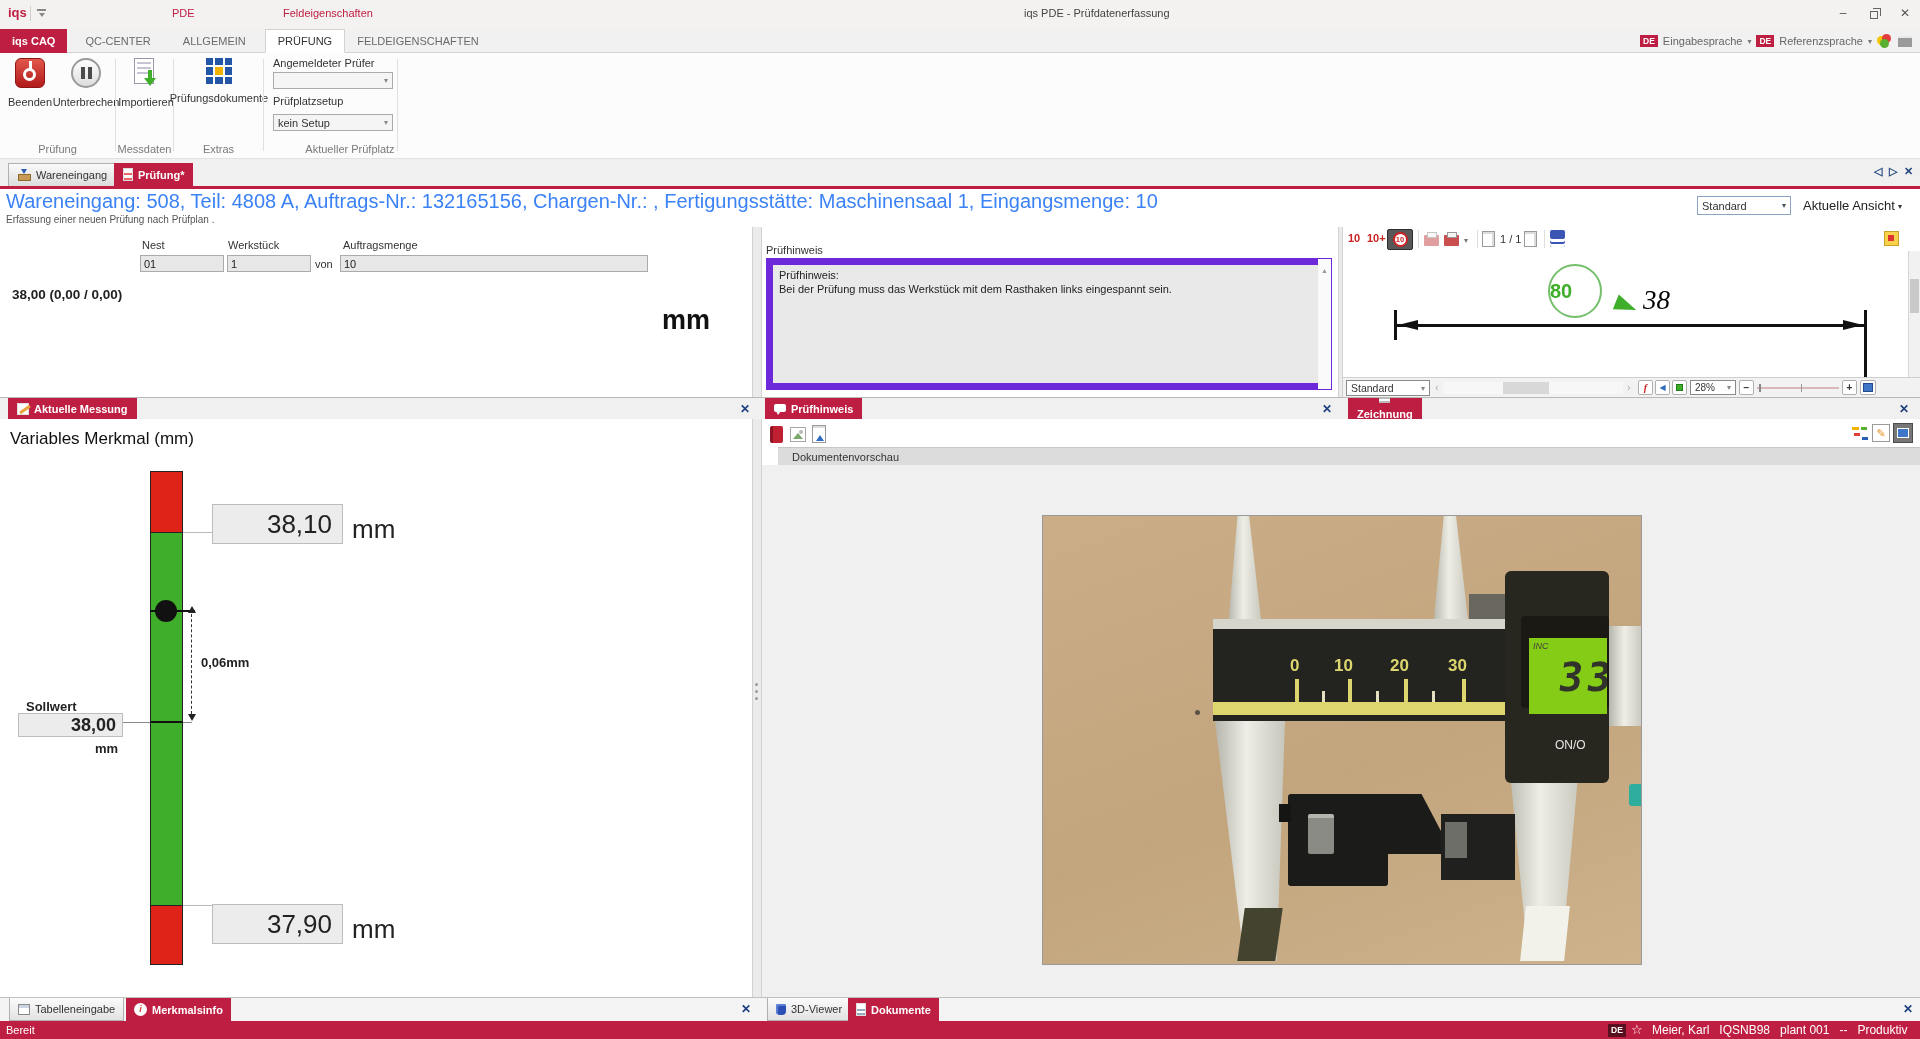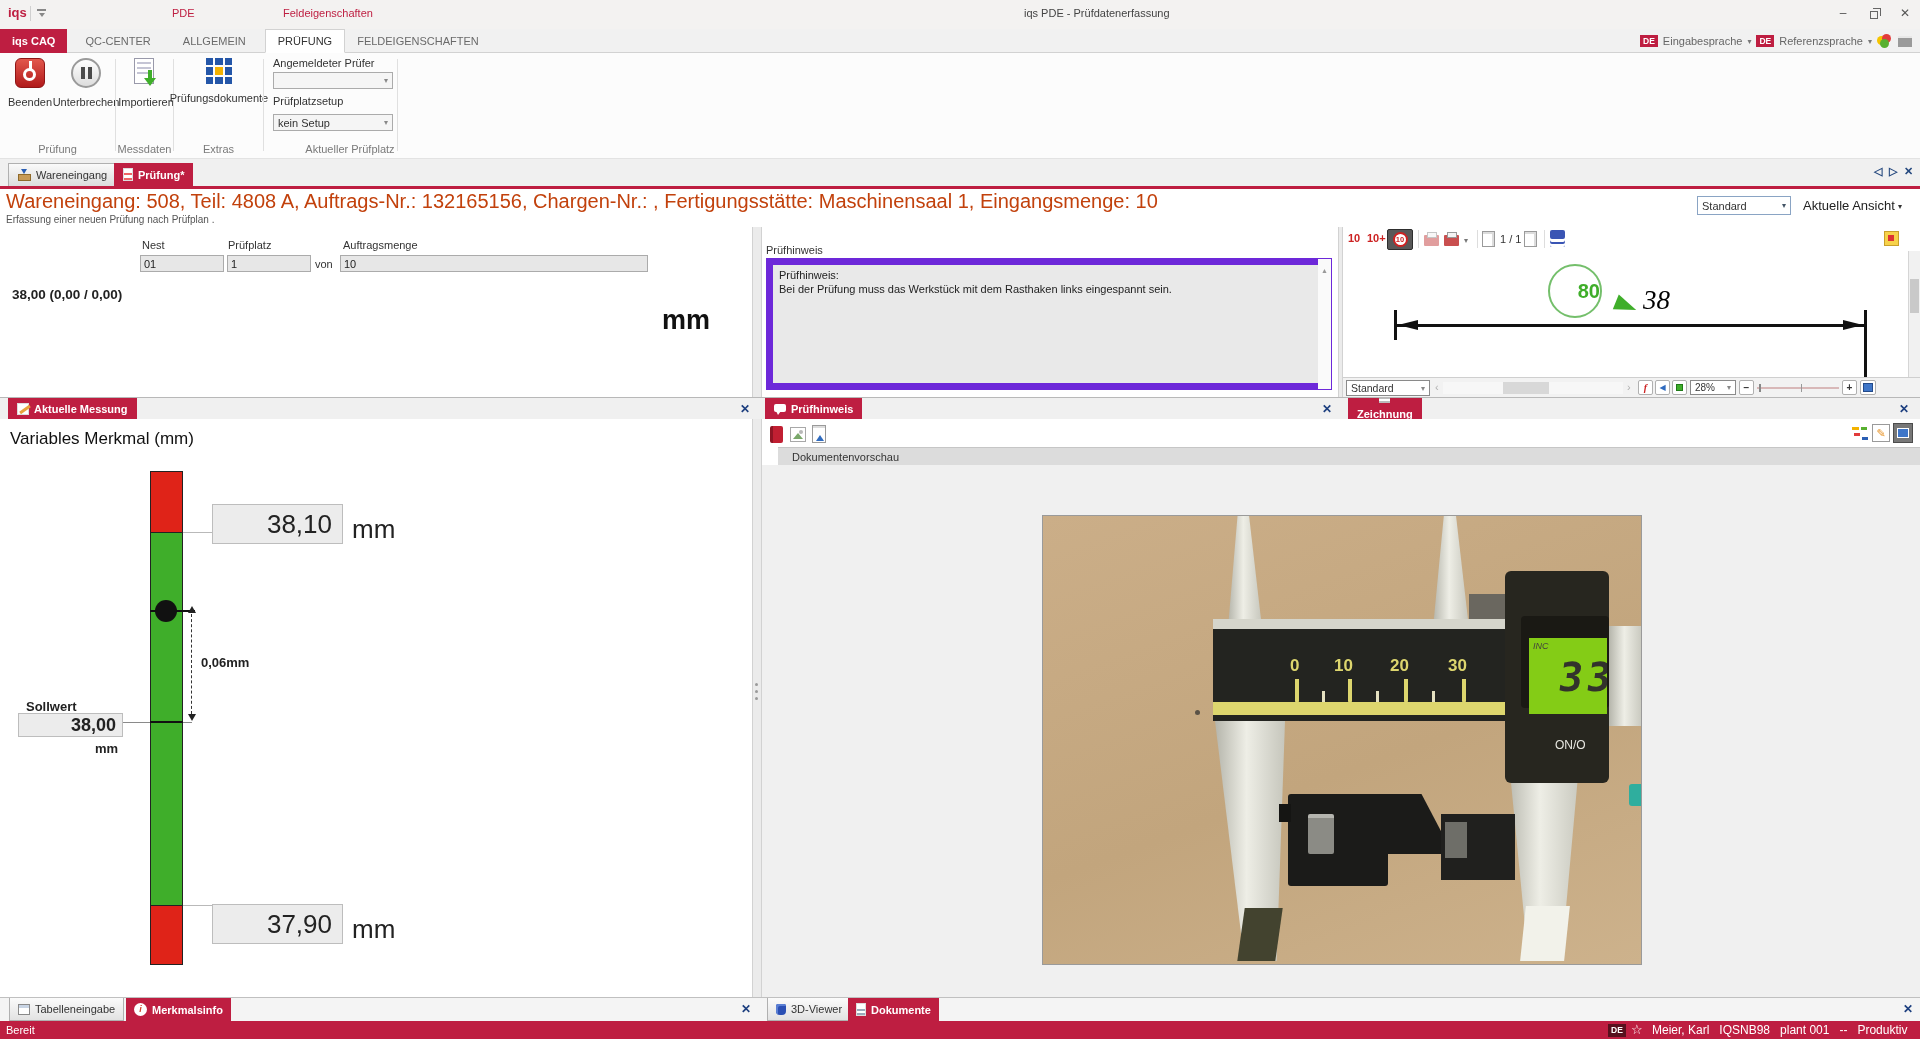--- a/index.html
+++ b/index.html
@@ -194,33 +194,33 @@
       <span style="width:10px;height:13px;background:#fff;border:1px solid #ddd;box-shadow:inset 0 -2px 0 #e66,inset 0 -5px 0 #fff,inset 0 -7px 0 #e66;"></span>
       <span>Prüfung*</span>
     </div>
     <span class="abs navglyph" style="left:1874px;top:6px;">◁</span>
     <span class="abs navglyph" style="left:1889px;top:6px;">▷</span>
     <span class="abs navglyph" style="left:1904px;top:6px;">✕</span>
   </div>
   <div id="redline" class="abs"></div>
 
   <div id="header" class="abs">
-    <div class="abs" style="left:6px;top:1px;font-size:20px;color:#c2410c;white-space:nowrap;">Wareneingang: 508, Teil: 4808 A, Auftrags-Nr.: 132165156, Chargen-Nr.: , Fertigungsstätte: Maschinensaal 1, Eingangsmenge: 10</div>
+    <div class="abs" style="left:6px;top:1px;font-size:20px;color:#3b82f6;white-space:nowrap;">Wareneingang: 508, Teil: 4808 A, Auftrags-Nr.: 132165156, Chargen-Nr.: , Fertigungsstätte: Maschinensaal 1, Eingangsmenge: 10</div>
     <div class="abs" style="left:6px;top:25px;font-size:10px;color:#555;">Erfassung einer neuen Prüfung nach Prüfplan .</div>
     <div class="combo" style="left:1697px;top:7px;width:94px;height:19px;border-color:#8aa4c4;">
       <span>Standard</span>
       <span class="caret" style="color:#456;">▾</span>
     </div>
     <span class="abs" style="left:1803px;top:9px;font-size:13px;color:#222;">Aktuelle Ansicht</span>
     <span class="abs caret" style="left:1898px;top:13px;color:#333;">▾</span>
   </div>
 
   <div class="abs panel" style="left:0;top:227px;width:752px;height:170px;">
     <span class="lbl11" style="left:142px;top:12px;">Nest</span>
-    <span class="lbl11" style="left:228px;top:12px;">Prüfplatz</span>
+    <span class="lbl11" style="left:228px;top:12px;">Werkstück</span>
     <span class="lbl11" style="left:343px;top:12px;">Auftragsmenge</span>
     <div class="inputfield" style="left:140px;top:28px;width:84px;height:17px;">
         <span>01</span>
       </div>
     <div class="inputfield" style="left:227px;top:28px;width:84px;height:17px;">
         <span>1</span>
       </div>
     <span class="lbl11" style="left:315px;top:31px;">von</span>
     <div class="inputfield" style="left:340px;top:28px;width:308px;height:17px;">
         <span>10</span>
@@ -257,21 +257,21 @@
     <span class="mini-page" style="left:139px;top:4px;"></span>
     <span class="abs" style="left:157px;top:6px;font-size:11px;color:#333;">1 / 1</span>
     <span class="mini-page" style="left:181px;top:4px;"></span>
     <span class="tseg" style="left:201px;top:3px;height:18px;"></span>
     <span class="abs" style="left:207px;top:3px;width:15px;height:17px;background:#3a55b4;border-radius:2px;box-shadow:inset 0 -3px 0 #fff,inset 0 -5px 0 #3a55b4,inset 0 -8px 0 #fff;"></span>
     <span class="abs" style="left:541px;top:4px;width:15px;height:15px;background:#f7d24a;border:1px solid #c9a02a;">
         <i style="position:absolute;left:3px;top:3px;width:6px;height:6px;background:#d33;display:block;"></i>
       </span>
 
     <div class="abs" style="left:0;top:24px;width:565px;height:126px;background:#fff;overflow:hidden;">
-      <div style="position:absolute;left:205px;top:13px;width:54px;height:54px;border:2px solid #74bf6b;border-radius:50%;text-align:right;font-size:20px;font-weight:bold;line-height:50px;color:var(--green);">80</div>
+      <div style="position:absolute;left:205px;top:13px;width:54px;height:54px;border:2px solid #74bf6b;border-radius:50%;text-align:left;font-size:20px;font-weight:bold;line-height:50px;color:var(--green);">80</div>
       <span style="position:absolute;left:272px;top:47px;border-left:22px solid var(--green);border-top:8px solid transparent;border-bottom:8px solid transparent;transform:rotate(22deg);"></span>
       <span style="position:absolute;left:300px;top:34px;font-family:'Liberation Serif',serif;font-style:italic;font-size:27px;color:#000;">38</span>
       <span style="position:absolute;left:51px;top:59px;width:3px;height:30px;background:#111;"></span>
       <span style="position:absolute;left:55px;top:69px;border-right:20px solid #111;border-top:5px solid transparent;border-bottom:5px solid transparent;"></span>
       <span style="position:absolute;left:53px;top:73px;width:471px;height:3px;background:#111;"></span>
       <span style="position:absolute;left:500px;top:69px;border-left:20px solid #111;border-top:5px solid transparent;border-bottom:5px solid transparent;"></span>
       <span style="position:absolute;left:521px;top:59px;width:3px;height:70px;background:#111;"></span>
     </div>
     <div class="abs" style="left:565px;top:24px;width:12px;height:126px;background:#f1f1f1;border-left:1px solid #d5d5d5;">
       <div style="position:absolute;left:1px;top:28px;width:9px;height:34px;background:#c9c9c9;"></div>

